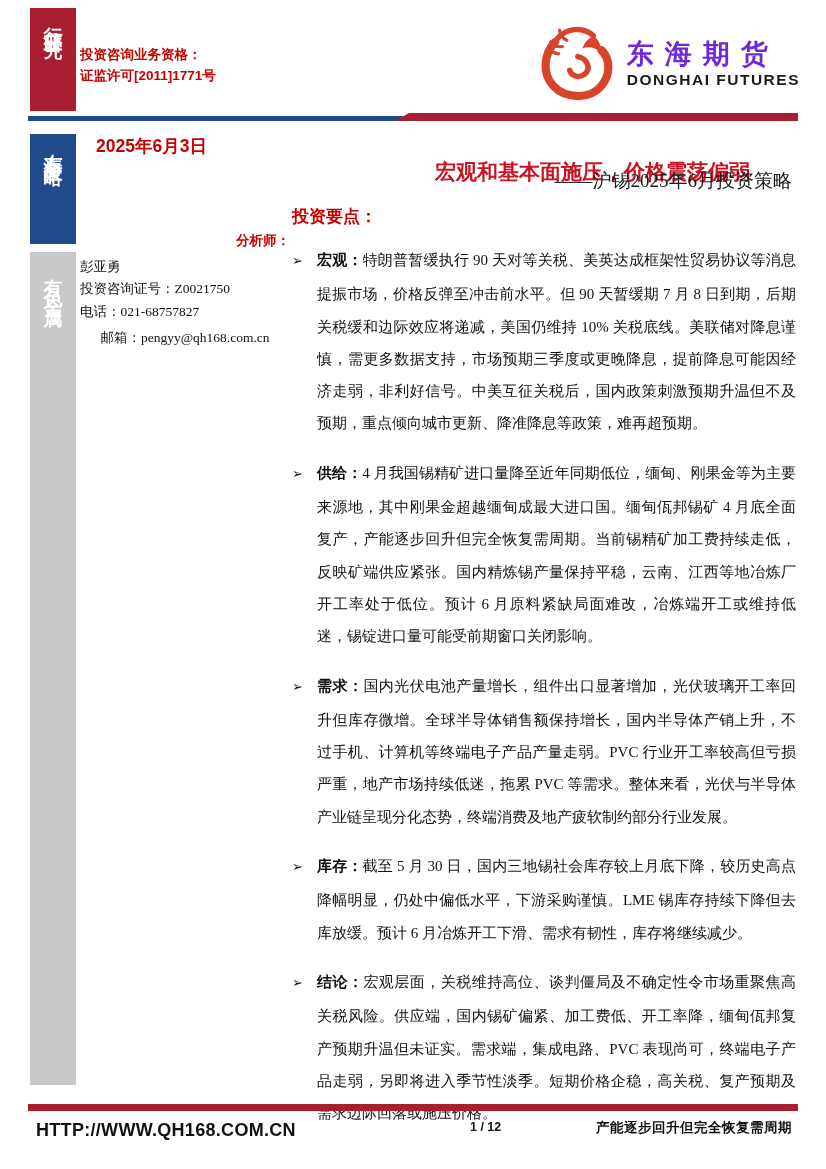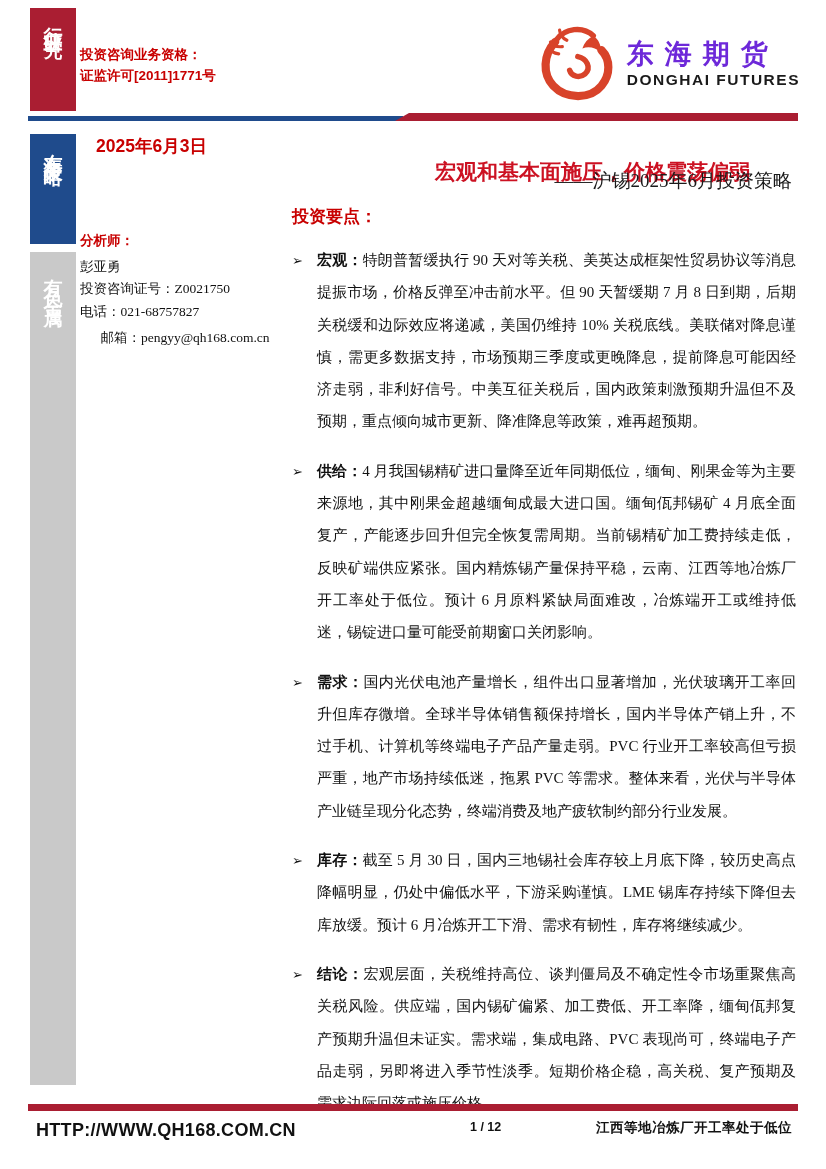--- a/index.html
+++ b/index.html
@@ -48,36 +48,36 @@
   .report-title{
     position:absolute;right:34px;top:138px;width:560px;text-align:right;padding-right:42px;box-sizing:border-box;
     color:#CC1122;font-weight:bold;font-family:"Liberation Sans","DejaVu Sans",sans-serif;font-size:21px;white-space:nowrap;margin-top:20px;
   }
   .report-subtitle{
     position:absolute;right:34px;top:168px;width:560px;text-align:right;
     color:#1a1a1a;font-size:19px;font-family:"Liberation Serif","DejaVu Serif",serif;white-space:nowrap;
   }
   
   .analyst{position:absolute;left:80px;top:230px;width:210px;font-size:13.5px;line-height:22.5px;color:#111;}
-  .analyst .lbl{color:#C80000;font-weight:bold;font-family:"Liberation Sans","DejaVu Sans",sans-serif;margin-bottom:3px;}
+  .analyst .lbl{color:#C80000;font-weight:bold;font-family:"Liberation Sans","DejaVu Sans",sans-serif;margin-bottom:3px;text-align:right;}
   .analyst .email{margin-top:4px;text-align:center;}
   
   .main{position:absolute;left:292px;top:205px;width:504px;}
   .kp-heading{
     color:#C80000;font-weight:bold;font-family:"Liberation Sans","DejaVu Sans",sans-serif;
     font-size:17px;margin:0 0 16px 0;
   }
   ul.kp-list{list-style:none;margin:0;padding:0;}
   ul.kp-list li{
     display:flex;margin:0 0 17px 0;font-size:15px;line-height:32.3px;color:#111;
     text-align:justify;text-justify:inter-ideograph;
   }
   .kp-marker{flex:0 0 25px;font-size:13px;color:#111;padding-top:1px;font-family:"DejaVu Sans",sans-serif;}
   .kp-body{flex:1;}
-  .kp-term{font-family:Liberation Serif, serif;font-weight:bold;}
+  .kp-term{font-family:Liberation Mono, monospace;font-weight:bold;}
   
   .rule-bottom{position:absolute;left:28px;top:1104px;width:770px;height:7px;background:#AA1E32;}
   .footer-url{
     position:absolute;left:36px;top:1120px;color:#111;font-weight:bold;
     font-family:"Liberation Sans","DejaVu Sans",sans-serif;font-size:18px;letter-spacing:.3px;text-decoration:none;
   }
   .footer-page{
     position:absolute;left:470px;top:1120px;width:80px;text-align:left;color:#111;font-weight:bold;
     font-family:"Liberation Sans","DejaVu Sans",sans-serif;font-size:12.5px;
   }
@@ -161,15 +161,15 @@
       <li>
         <span class="kp-marker">➢</span>
         <span class="kp-body"><b class="kp-term">结论：</b><span>宏观层面，关税维持高位、谈判僵局及不确定性令市场重聚焦高关税风险。供应端，国内锡矿偏紧、加工费低、开工率降，缅甸佤邦复产预期升温但未证实。需求端，集成电路、PVC 表现尚可，终端电子产品走弱，另即将进入季节性淡季。短期价格企稳，高关税、复产预期及需求边际回落或施压价格。</span></span>
       </li>
     </ul>
   </div>
 
   <div class="rule-bottom"></div>
   <a href="#" class="footer-url">HTTP://WWW.QH168.COM.CN</a>
   <div class="footer-page">1 / 12</div>
-  <div class="footer-disclaimer">江西等地冶炼厂开工率处于低位</div>
+  <div class="footer-disclaimer">产能逐步回升但完全恢复需周期</div>
 
 </div>
 
 </body></html>

